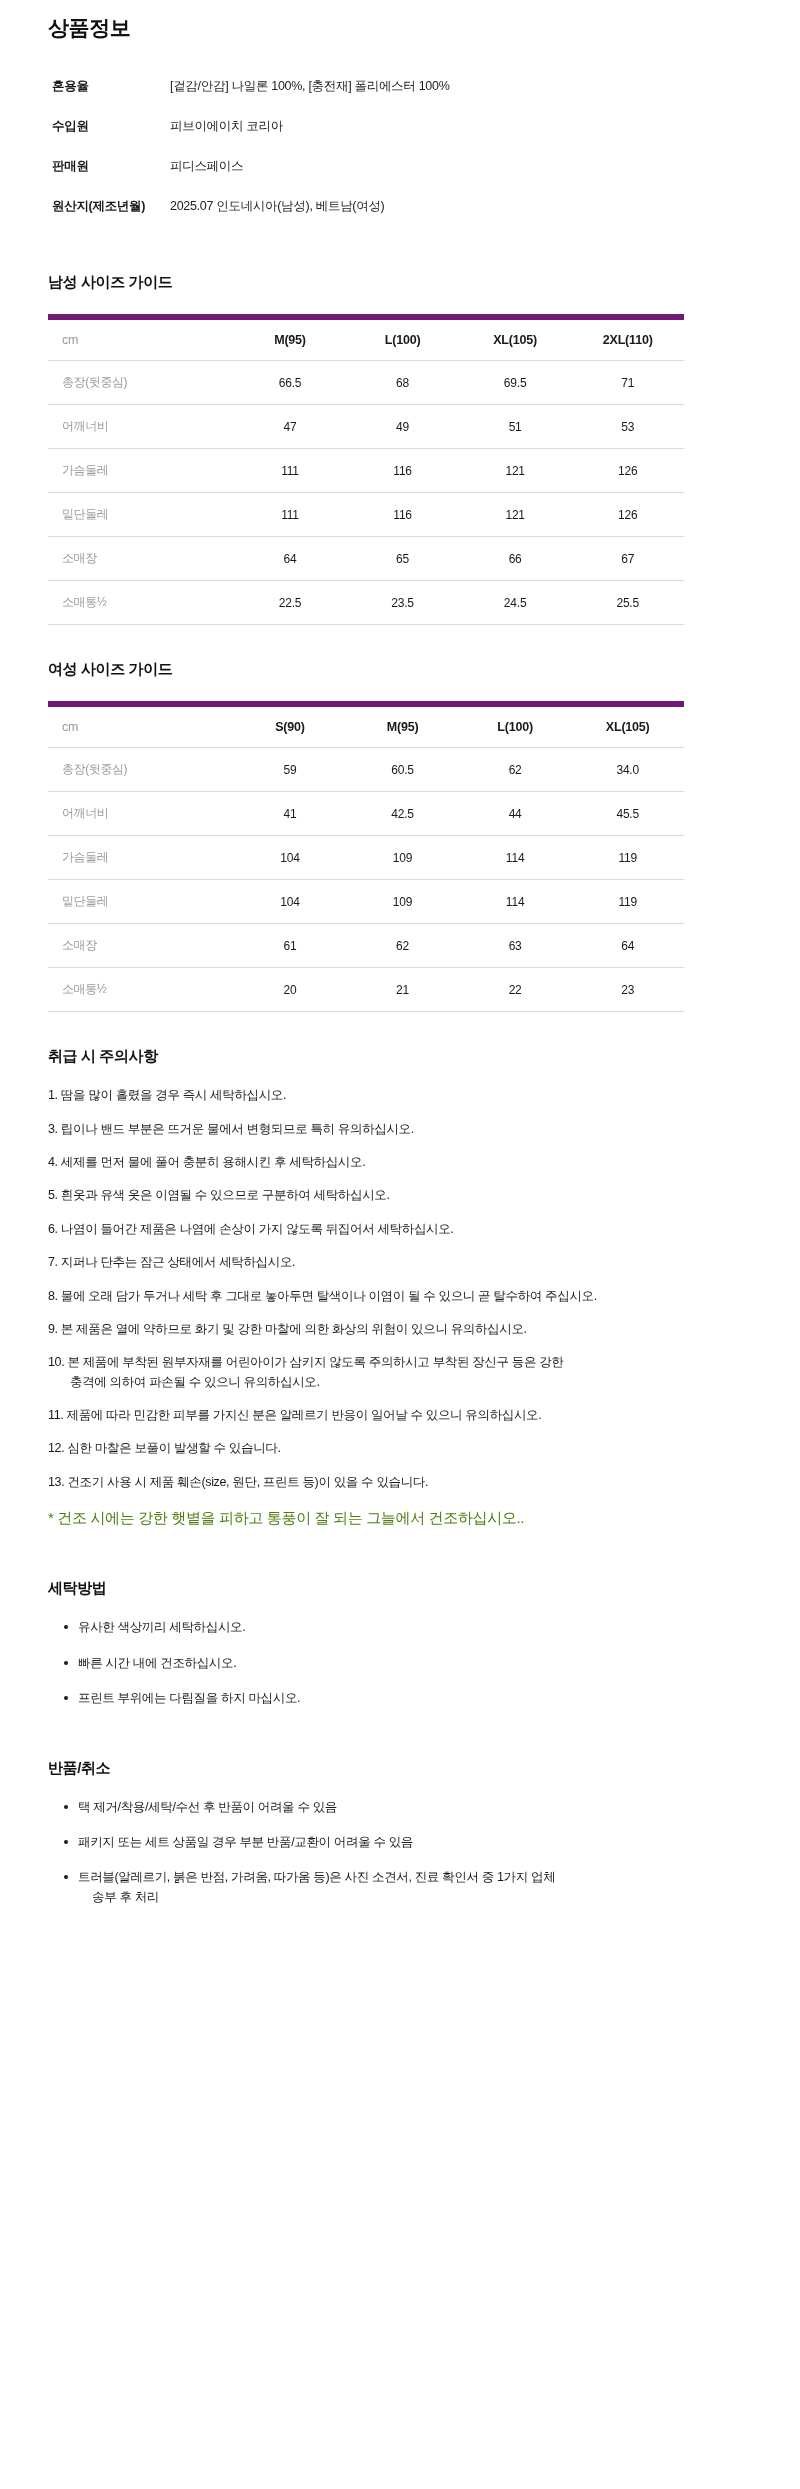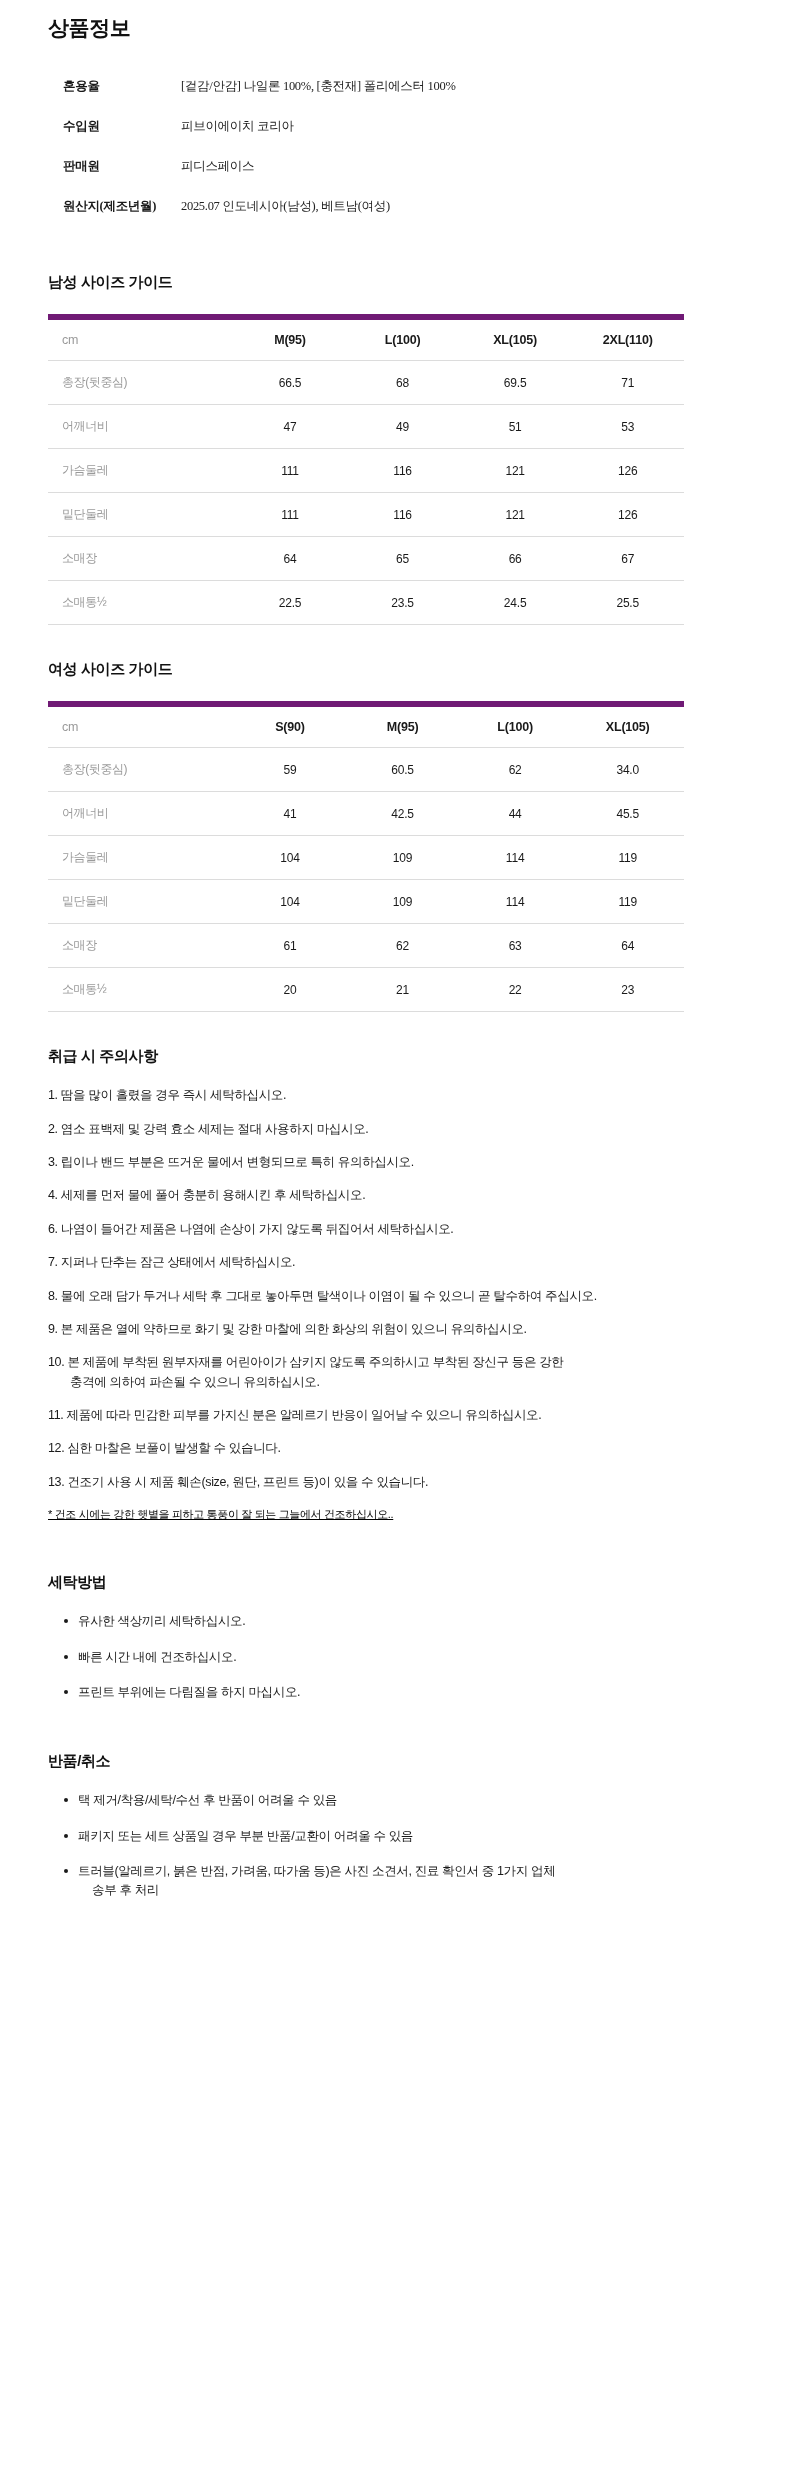--- a/index.html
+++ b/index.html
@@ -28,23 +28,22 @@
     font-weight: 700;
     letter-spacing: -0.4px;
     color: #111111;
     padding-top: 14px;
     margin: 0 0 36px 0;
     line-height: 1.3;
   }
 
   
   .spec-list {
-    margin: 0 0 58px 15px;
+    margin: 0 0 58px 4px;
     padding: 0;
-    font-family: Liberation Serif, serif;
   }
   .spec-row {
     display: flex;
     align-items: flex-start;
     margin-bottom: 21px;
     font-size: 12.5px;
     line-height: 1.5;
   }
   .spec-label {
     width: 118px;
@@ -127,26 +126,25 @@
     letter-spacing: -0.35px;
     color: #1a1a1a;
     margin-bottom: 14px;
     padding-left: 0;
   }
   ol.numbered-list li .wrap-indent {
     display: block;
     padding-left: 22px;
   }
   .note-line {
-    font-size: 11px;
+    font-size: 15px;
     line-height: 1.55;
     letter-spacing: -0.35px;
-    color: #000000;
+    color: #4d7c0f;
     margin-top: 14px;
-    text-decoration: underline;
   }
 
   ul.bullet-list {
     margin: 0;
     padding: 0 0 0 16px;
     list-style: none;
   }
   ul.bullet-list li {
     position: relative;
     font-size: 12.5px;
@@ -313,23 +311,23 @@
             <td>23</td>
           </tr>
         </tbody>
     </table>
   </div>
 
   <div class="text-section">
     <h2 class="section-heading">취급 시 주의사항</h2>
     <ol class="numbered-list">
         <li><span>1. 땀을 많이 흘렸을 경우 즉시 세탁하십시오.</span></li>
-        <li><span>2. 염소 표백제 및 강력 효소 세제는 절대 사용하지 마십시오.</span></li>
         <li><span>3. 립이나 밴드 부분은 뜨거운 물에서 변형되므로 특히 유의하십시오.</span></li>
         <li><span>4. 세제를 먼저 물에 풀어 충분히 용해시킨 후 세탁하십시오.</span></li>
+        <li><span>5. 흰옷과 유색 옷은 이염될 수 있으므로 구분하여 세탁하십시오.</span></li>
         <li><span>6. 나염이 들어간 제품은 나염에 손상이 가지 않도록 뒤집어서 세탁하십시오.</span></li>
         <li><span>7. 지퍼나 단추는 잠근 상태에서 세탁하십시오.</span></li>
         <li><span>8. 물에 오래 담가 두거나 세탁 후 그대로 놓아두면 탈색이나 이염이 될 수 있으니 곧 탈수하여 주십시오.</span></li>
         <li><span>9. 본 제품은 열에 약하므로 화기 및 강한 마찰에 의한 화상의 위험이 있으니 유의하십시오.</span></li>
         <li><span>10. 본 제품에 부착된 원부자재를 어린아이가 삼키지 않도록 주의하시고 부착된 장신구 등은 강한</span><span class="wrap-indent">충격에 의하여 파손될 수 있으니 유의하십시오.</span></li>
         <li><span>11. 제품에 따라 민감한 피부를 가지신 분은 알레르기 반응이 일어날 수 있으니 유의하십시오.</span></li>
         <li><span>12. 심한 마찰은 보풀이 발생할 수 있습니다.</span></li>
         <li><span>13. 건조기 사용 시 제품 훼손(size, 원단, 프린트 등)이 있을 수 있습니다.</span></li>
       </ol>
     <div class="note-line">* 건조 시에는 강한 햇볕을 피하고 통풍이 잘 되는 그늘에서 건조하십시오..</div>

